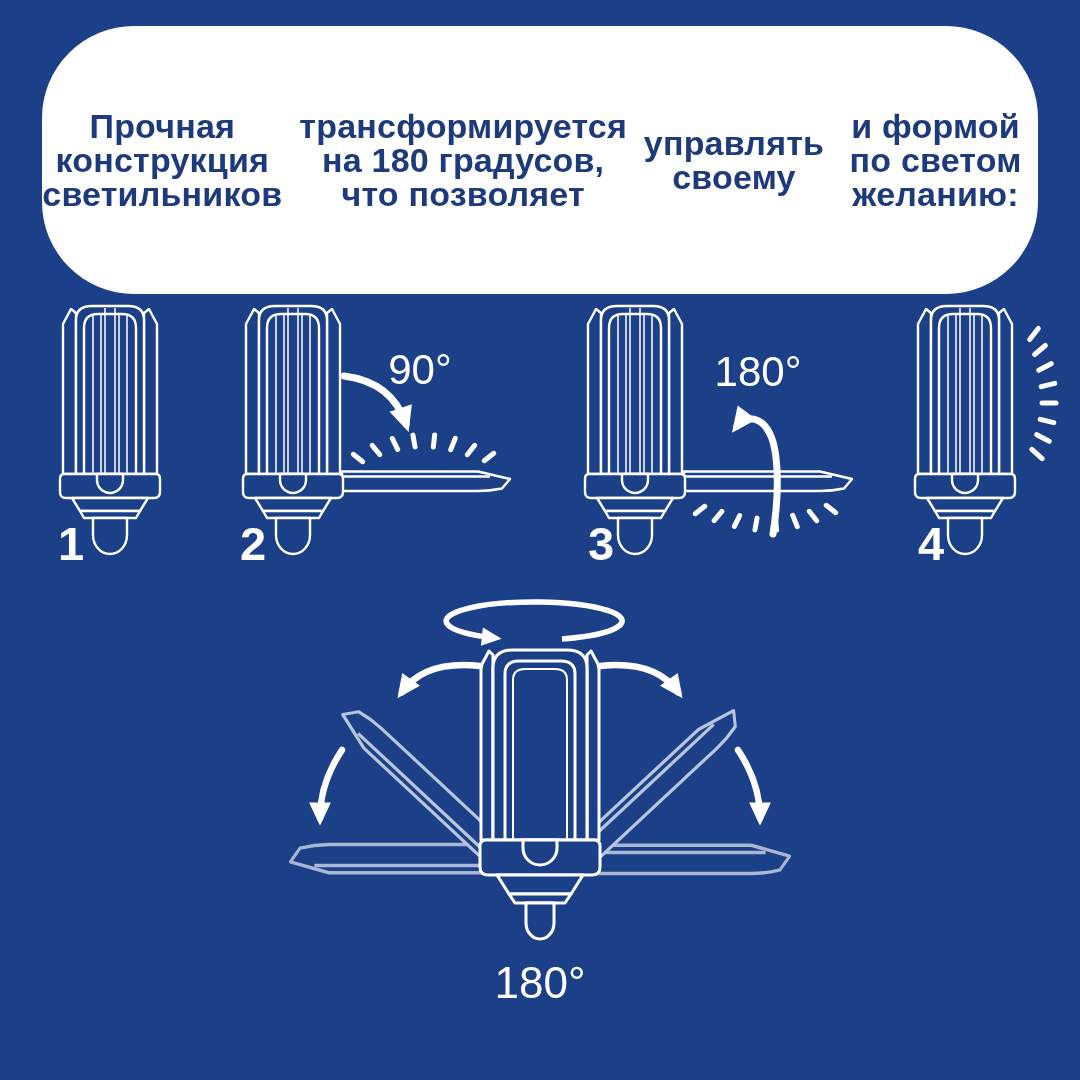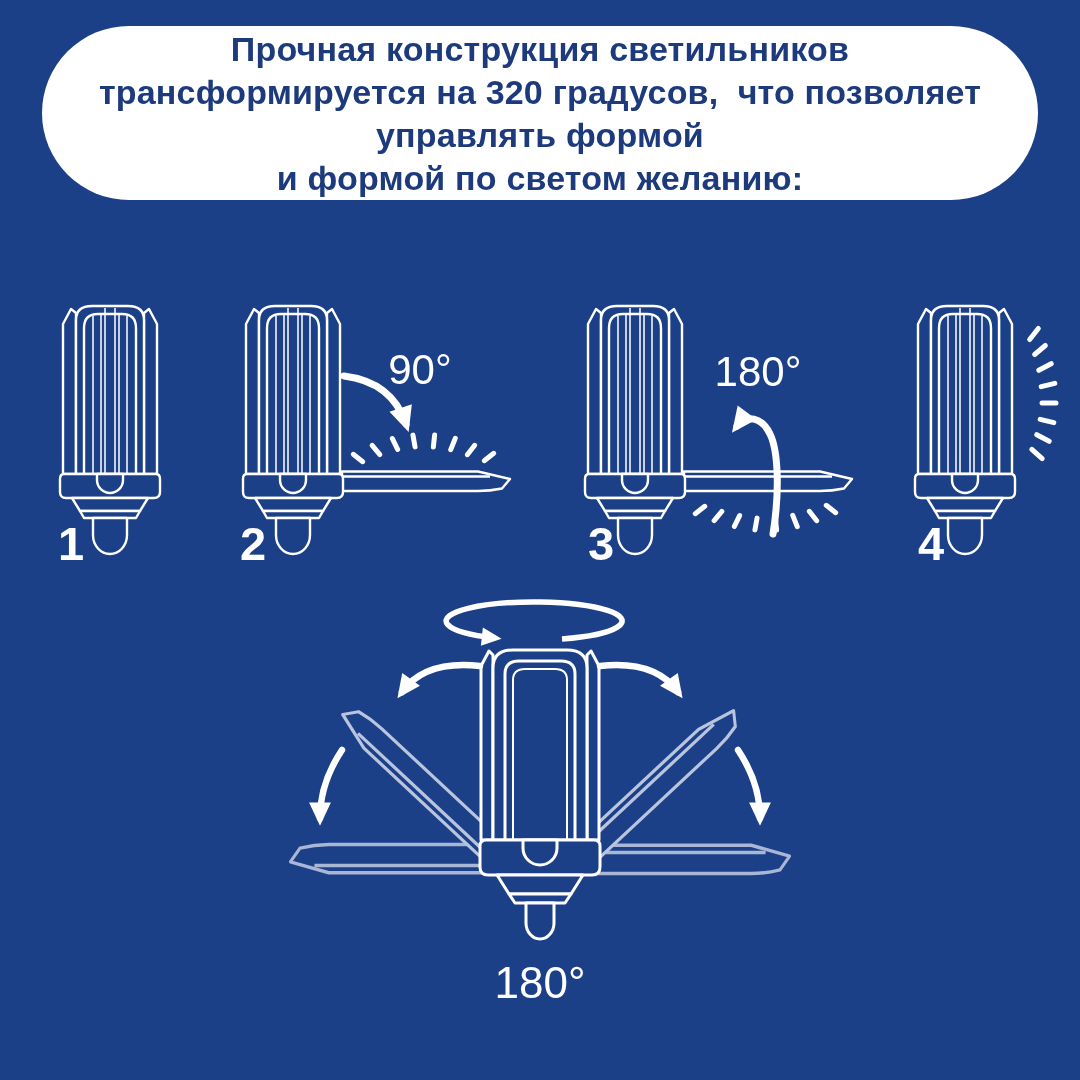--- a/index.html
+++ b/index.html
@@ -1,35 +1,35 @@
 <!DOCTYPE html>
 <html style="--bg: #1b4087; --card: #ffffff; --txt: #1c3a7c;"><head>
 <meta charset="utf-8">
 <style>
   html,body{margin:0;padding:0;background:var(--bg,#1b4087);}
   .canvas{position:relative;width:1080px;height:1080px;overflow:hidden;
           background:var(--bg,#1b4087);font-family:"Liberation Sans",sans-serif;}
-  .card{position:absolute;left:42px;top:26px;width:996px;height:174px;box-sizing:border-box;
+  .card{position:absolute;left:42px;top:26px;width:996px;height:268px;box-sizing:border-box;
         border-radius:92px;background:var(--card,#ffffff);
-        display:flex;flex-direction:column;align-items:center;justify-content:center;gap:9px;}
+        display:flex;align-items:center;justify-content:center;gap:9px;}
   .hline{white-space:pre-wrap;font-weight:700;font-size:34px;line-height:34px;
          color:var(--txt,#1c3a7c);text-align:center;letter-spacing:.2px;}
   .fig{position:absolute;color:#ffffff;}
   .num{position:absolute;font-weight:700;font-size:47px;color:#ffffff;}
   .angle{position:absolute;font-weight:400;font-size:42px;color:#ffffff;text-align:center;width:120px;}
 </style>
 </head>
 <body>
 
 <div class="canvas">
 
   <section class="card">
     <div class="hline">Прочная конструкция светильников</div>
-    <div class="hline">трансформируется на 320 градусов,  что позволяет</div>
-    <div class="hline">управлять формой</div>
+    <div class="hline">трансформируется на 180 градусов,  что позволяет</div>
+    <div class="hline">управлять своему</div>
     <div class="hline">и формой по светом желанию:</div>
   </section>
 
   <svg width="0" height="0" style="position:absolute">
     <defs>
       <marker id="ah" viewBox="0 0 10 10" refX="6.5" refY="5" markerWidth="4" markerHeight="4" orient="auto-start-reverse">
         <path d="M0.5,0.8 L9.5,5 L0.5,9.2 Z" fill="#ffffff"></path>
       </marker>
 
       <g id="lampg" fill="#1b4087" stroke="currentColor" stroke-width="2.4" stroke-linejoin="round">

